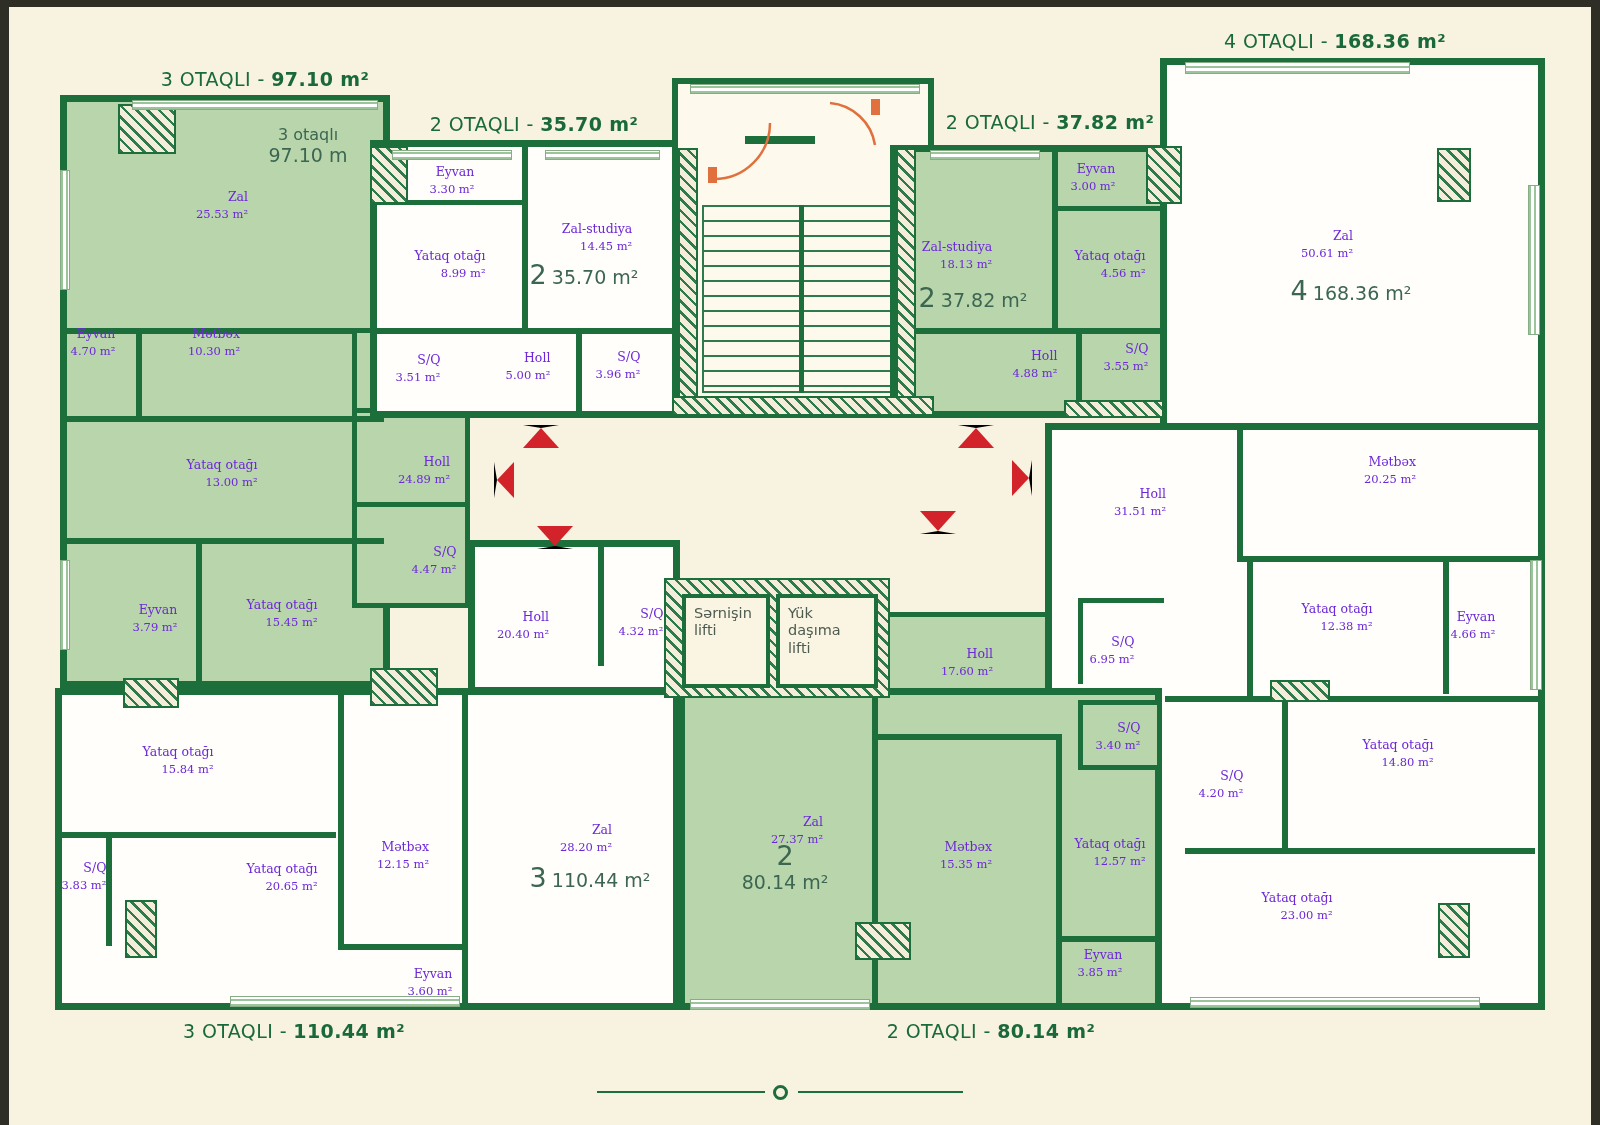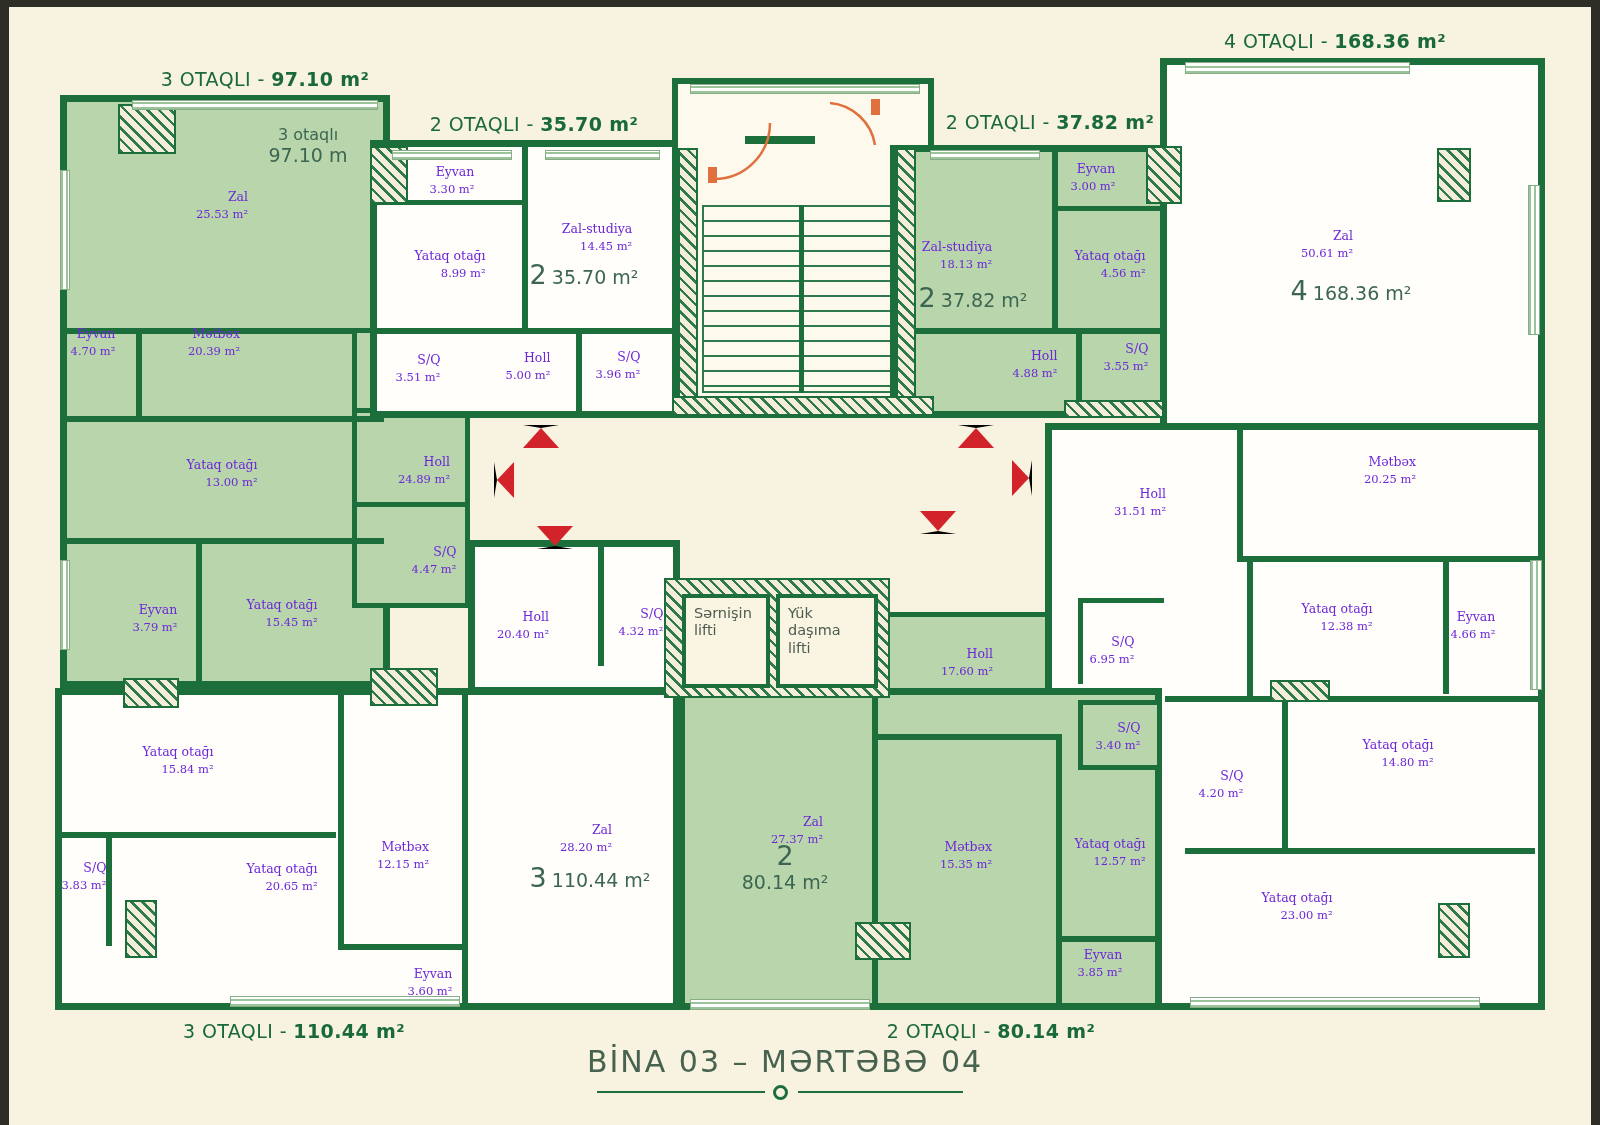--- a/index.html
+++ b/index.html
@@ -211,21 +211,21 @@
     <span class="num">3</span>
     <span class="ar">110.44 m²</span>
   </div>
   <div class="unit" style="left:785px;top:866px;">
     <div class="num">2</div>
     <div class="ar">80.14 m²</div>
   </div>
 
   <div class="rm" style="left:222px;top:205px;"><span>Zal</span><b>25.53 m²</b></div>
   <div class="rm" style="left:93px;top:342px;"><span>Eyvan</span><b>4.70 m²</b></div>
-  <div class="rm" style="left:214px;top:342px;"><span>Mətbəx</span><b>20.39 m²</b></div>
+  <div class="rm" style="left:214px;top:342px;"><span>Mətbəx</span><b>10.30 m²</b></div>
   <div class="rm" style="left:222px;top:473px;"><span>Yataq otağı</span><b>13.00 m²</b></div>
   <div class="rm" style="left:282px;top:613px;"><span>Yataq otağı</span><b>15.45 m²</b></div>
   <div class="rm" style="left:155px;top:618px;"><span>Eyvan</span><b>3.79 m²</b></div>
   <div class="rm" style="left:424px;top:470px;"><span>Holl</span><b>24.89 m²</b></div>
   <div class="rm" style="left:434px;top:560px;"><span>S/Q</span><b>4.47 m²</b></div>
   <div class="rm" style="left:418px;top:368px;"><span>S/Q</span><b>3.51 m²</b></div>
 
   <div class="rm" style="left:452px;top:180px;"><span>Eyvan</span><b>3.30 m²</b></div>
   <div class="rm" style="left:450px;top:264px;"><span>Yataq otağı</span><b>8.99 m²</b></div>
   <div class="rm" style="left:597px;top:237px;"><span>Zal-studiya</span><b>14.45 m²</b></div>
@@ -257,21 +257,20 @@
   <div class="rm" style="left:586px;top:838px;"><span>Zal</span><b>28.20 m²</b></div>
   <div class="rm" style="left:430px;top:982px;"><span>Eyvan</span><b>3.60 m²</b></div>
 
   <div class="rm" style="left:797px;top:830px;"><span>Zal</span><b>27.37 m²</b></div>
   <div class="rm" style="left:966px;top:855px;"><span>Mətbəx</span><b>15.35 m²</b></div>
   <div class="rm" style="left:1110px;top:852px;"><span>Yataq otağı</span><b>12.57 m²</b></div>
   <div class="rm" style="left:967px;top:662px;"><span>Holl</span><b>17.60 m²</b></div>
   <div class="rm" style="left:1118px;top:736px;"><span>S/Q</span><b>3.40 m²</b></div>
   <div class="rm" style="left:1100px;top:963px;"><span>Eyvan</span><b>3.85 m²</b></div>
 
-  <div class="title" style="left:785px;top:1044px;">BİNA 03 – MƏRTƏBƏ 04</div>
   <div class="rule" style="left:597px;top:1091px;width:168px;"></div>
   <div class="rule" style="left:798px;top:1091px;width:165px;"></div>
   <div class="ring" style="left:773px;top:1085px;"></div>
 
   <div class="edge" style="left:0;top:0;width:1600px;height:7px;"></div>
   <div class="edge" style="left:0;top:0;width:9px;height:1125px;"></div>
   <div class="edge" style="left:1591px;top:0;width:9px;height:1125px;"></div>
 
 </div>
 

